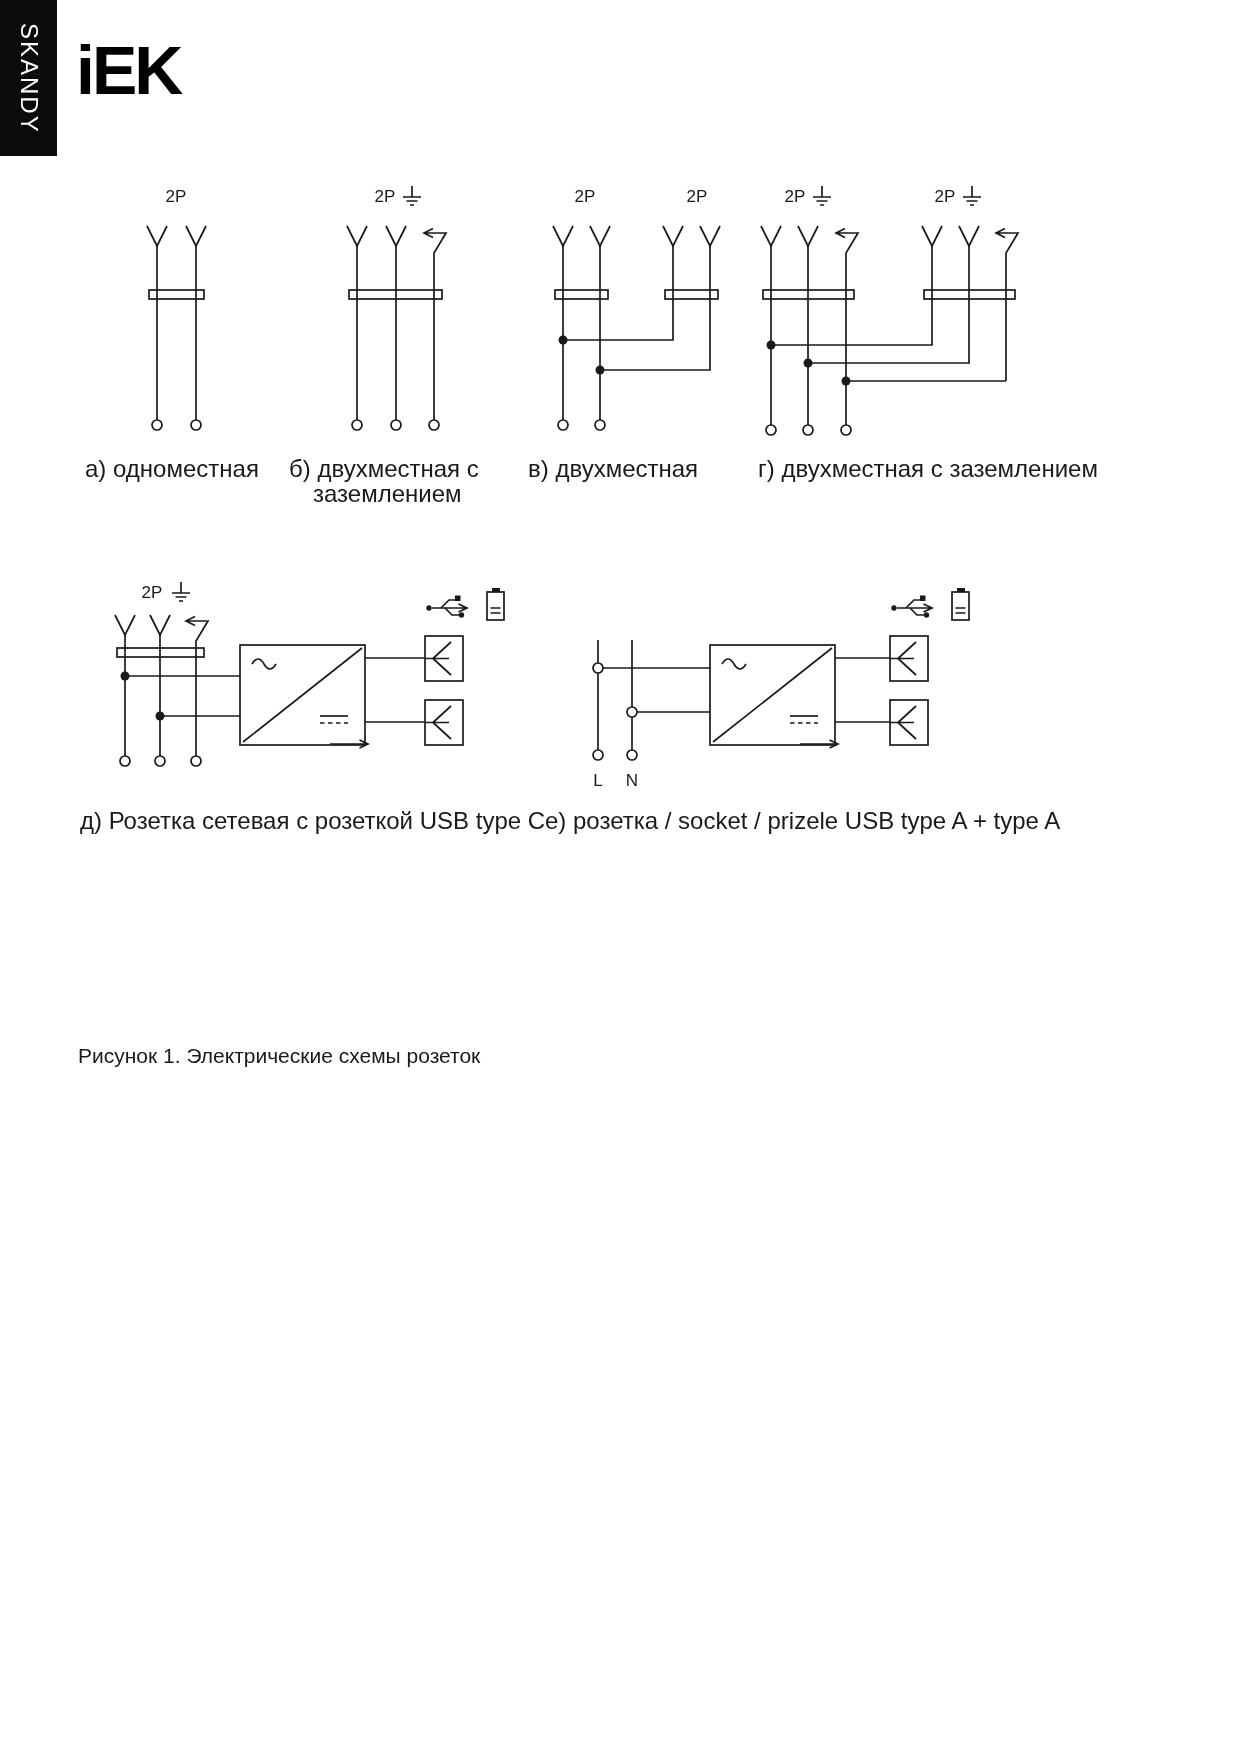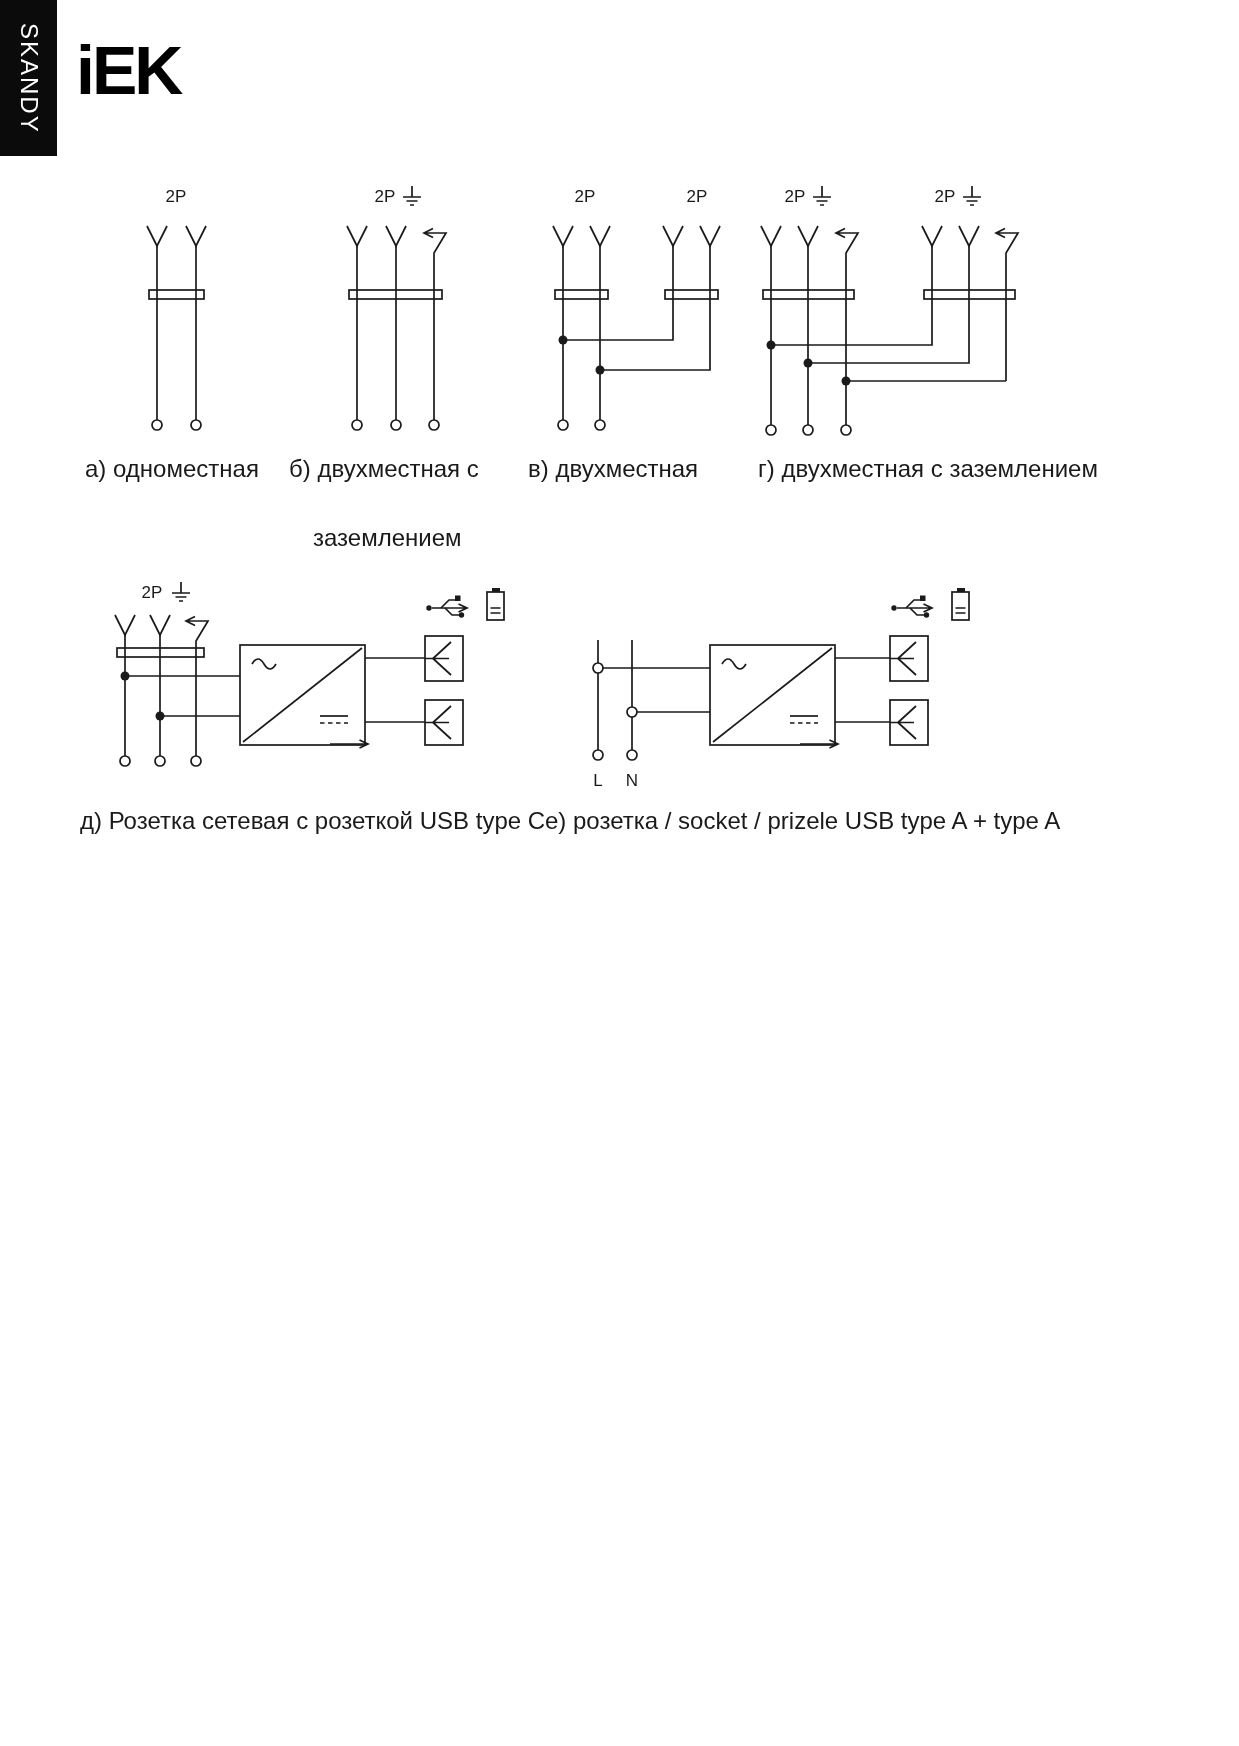--- a/index.html
+++ b/index.html
@@ -19,21 +19,21 @@
   .side-tab span {
     writing-mode:vertical-rl; font-size:24px; letter-spacing:2px; font-weight:normal;
   }
 
   .logo {
     position:absolute; left:76px; top:36px;
     font-size:68px; font-weight:bold; letter-spacing:-3px; line-height:1; color:#000;
   }
 
   .cap { position:absolute; font-size:24px; line-height:25px; color:#1a1a1a; }
-  .cap .l2 { display:block; padding-left:24px;margin-top:44px; }
+  .cap .l2 { display:block; padding-left:24px; }
   .fig-cap { position:absolute; left:78px; top:1044px; font-size:21px; color:#1a1a1a; }
 
   svg.art { position:absolute; left:0; top:0; }
   .ln   { fill:none; stroke:#1a1a1a; stroke-width:1.7; }
   .dash { stroke-dasharray:4.5 3.5; }
   .dot  { fill:#1a1a1a; stroke:none; }
   .term { fill:#ffffff; stroke:#1a1a1a; stroke-width:1.7; }
   .fill { fill:#1a1a1a; stroke:none; }
   text.lbl { font-family:"Liberation Sans", sans-serif; font-size:17px; fill:#1a1a1a; stroke:none; }
 </style>
@@ -229,14 +229,15 @@
   <div class="cap" style="left:758px; top:456px;">
     <span>г) двухместная с заземлением</span>
   </div>
   <div class="cap" style="left:545px; top:808px;">
     <span>е) розетка / socket / prizele USB type A + type A</span>
   </div>
   <div class="cap" style="left:80px; top:808px;">
     <span>д) Розетка сетевая с розеткой USB type C</span>
   </div>
 
+  <div class="fig-cap">Рисунок 1. Электрические схемы розеток</div>
 
 </div>
 
 </body></html>

